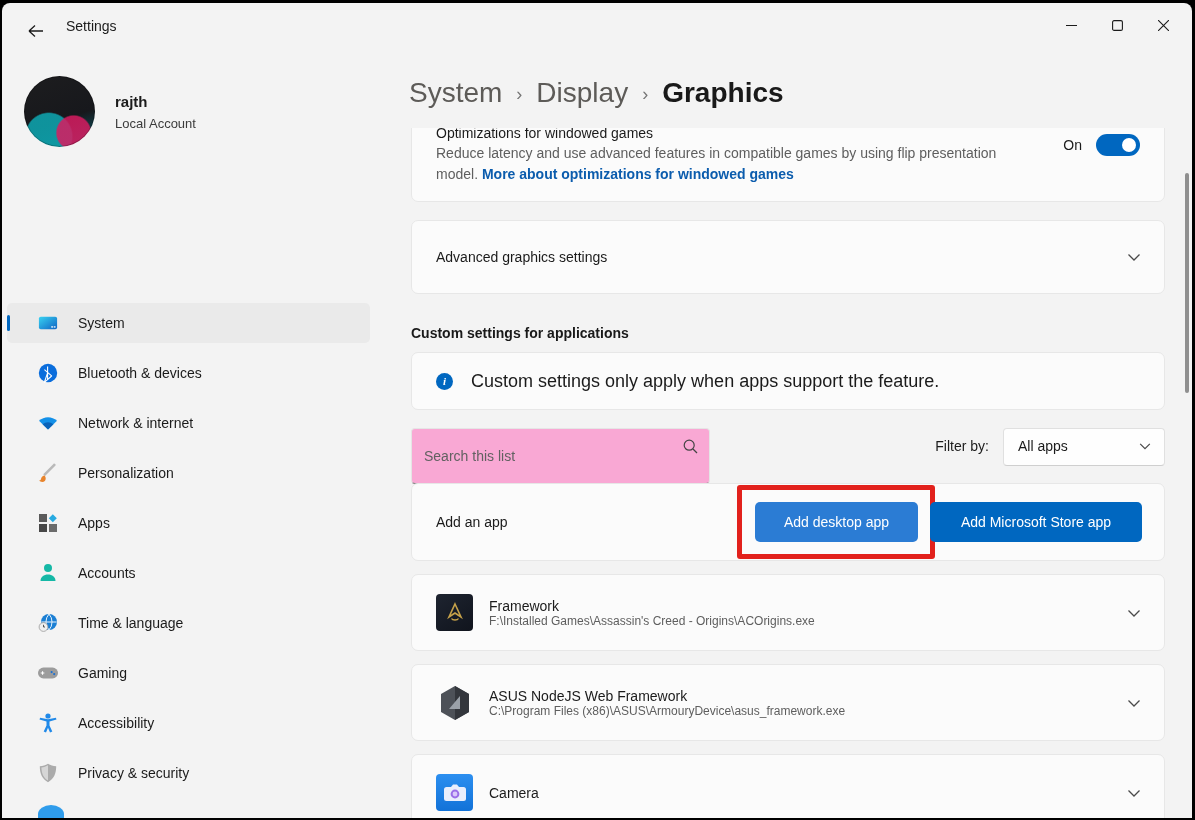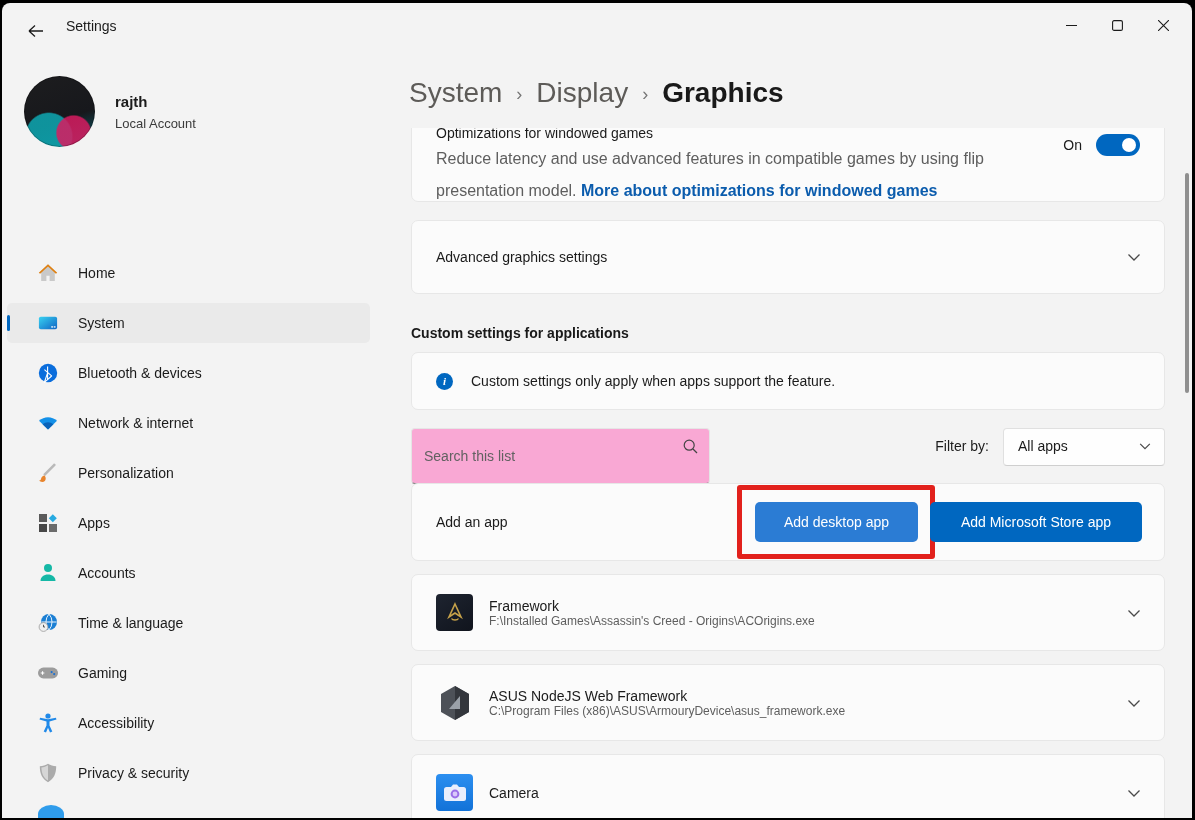--- a/index.html
+++ b/index.html
@@ -47,36 +47,36 @@
   .breadcrumb { position:absolute; left:407px; top:74px; font-size:28px; color:#5d5b58; display:flex; align-items:center; gap:14px; }
   .breadcrumb .sep { font-size:18px; color:#767676; padding-top:3px; }
   .breadcrumb .current { color:#191919; font-weight:700; }
 
   .scroll-area { position:absolute; left:409px; top:125px; width:754px; bottom:0; overflow:hidden; }
 
   .card { background:#fbfbfb; border:1px solid #e7e7e7; border-radius:7px; position:relative; }
 
   .card-opt { height:89px; margin-top:-15px; }
   .opt-title { padding:11px 24px 0; font-size:14px; color:#1b1b1b; }
-  .opt-desc { padding:2px 24px 0; width:648px; font-size:16px; line-height:32px; color:#5e5e5e; }
+  .opt-desc { padding:2px 24px 0; width:648px; font-size:14px; line-height:21px; color:#5e5e5e; }
   .opt-link { color:#0b5cad; font-weight:700; cursor:pointer; }
   .opt-right { position:absolute; right:24px; top:20px; display:flex; align-items:center; gap:14px; }
   .toggle { width:44px; height:22px; border-radius:11px; background:#0067c0; position:relative; cursor:pointer; }
   .toggle .knob { position:absolute; right:4px; top:4px; width:14px; height:14px; border-radius:50%; background:#fff; }
 
   .card-adv { height:74px; margin-top:18px; display:flex; align-items:center; }
   .card-adv .label { margin-left:24px; font-size:14px; }
   .chev { position:absolute; right:22px; top:50%; margin-top:-8px; }
 
   .section-h { margin-top:31px; font-size:14px; font-weight:700; color:#191919; }
 
   .card-info { height:58px; margin-top:11px; display:flex; align-items:center; }
   .info-icon { margin-left:24px; width:17px; height:17px; border-radius:50%; background:#0067c0; color:#fff;
                display:flex; align-items:center; justify-content:center; font:italic 700 11px "Liberation Serif",serif; }
-  .info-text { margin-left:18px; font-size:14px; color:#1b1b1b; }
+  .info-text { margin-left:18px; font-size:18px; color:#1b1b1b; }
 
   .list-tools { margin-top:18px; height:38px; position:relative; }
   .search-list { position:absolute; left:0; top:0; width:299px; height:56px; background:#f9a8d4; border:1px solid #e5e5e5;
                  border-bottom:1px solid #868686; border-radius:4px; }
   .search-list input { position:absolute; left:12px; top:1px; bottom:1px; width:240px; border:0; outline:0; background:transparent;
                        font:400 14px "Liberation Sans",sans-serif; }
   .search-list input::placeholder { color:#616161; }
   .search-list .find-icon { top:10px; }
   .filter-label { position:absolute; right:176px; top:10px; color:#1b1b1b; }
   .filter-dd { position:absolute; right:0; top:0; width:162px; height:38px; background:#fefefe; border:1px solid #e0e0e0;
@@ -136,30 +136,20 @@
   </div>
 
   <div class="sidebar">
     <div class="avatar"></div>
     <div class="user-name">rajth</div>
     <div class="user-type">Local Account</div>
 
 
     <div class="nav">
 
-      <div class="nav-item" style="top:5px">
-
-        <span class="nav-icon">
-          <svg width="20" height="20" viewBox="0 0 20 20">
-              <path d="M10 1.5L1 10h2.2v8h5.2v-5.2h3.2V18h5.2v-8H19z" fill="#c9c9c9"></path>
-              <path d="M10 1.2L.8 9.8l1.3 1L10 3.6l7.9 7.2 1.3-1z" fill="#e08010"></path>
-            </svg>
-        </span>
-        <span class="nav-label">Home</span>
-      </div>
 
       <div class="nav-item selected" style="top:55px">
         <span class="nav-ind"></span>
         <span class="nav-icon">
           <svg width="22" height="20" viewBox="0 0 22 20">
               <defs>
                 <linearGradient id="gsys" x1="0" y1="0" x2="1" y2="1">
                   <stop offset="0" stop-color="#39d3f2"></stop>
                   <stop offset="1" stop-color="#0f63c4"></stop>
                 </linearGradient>

